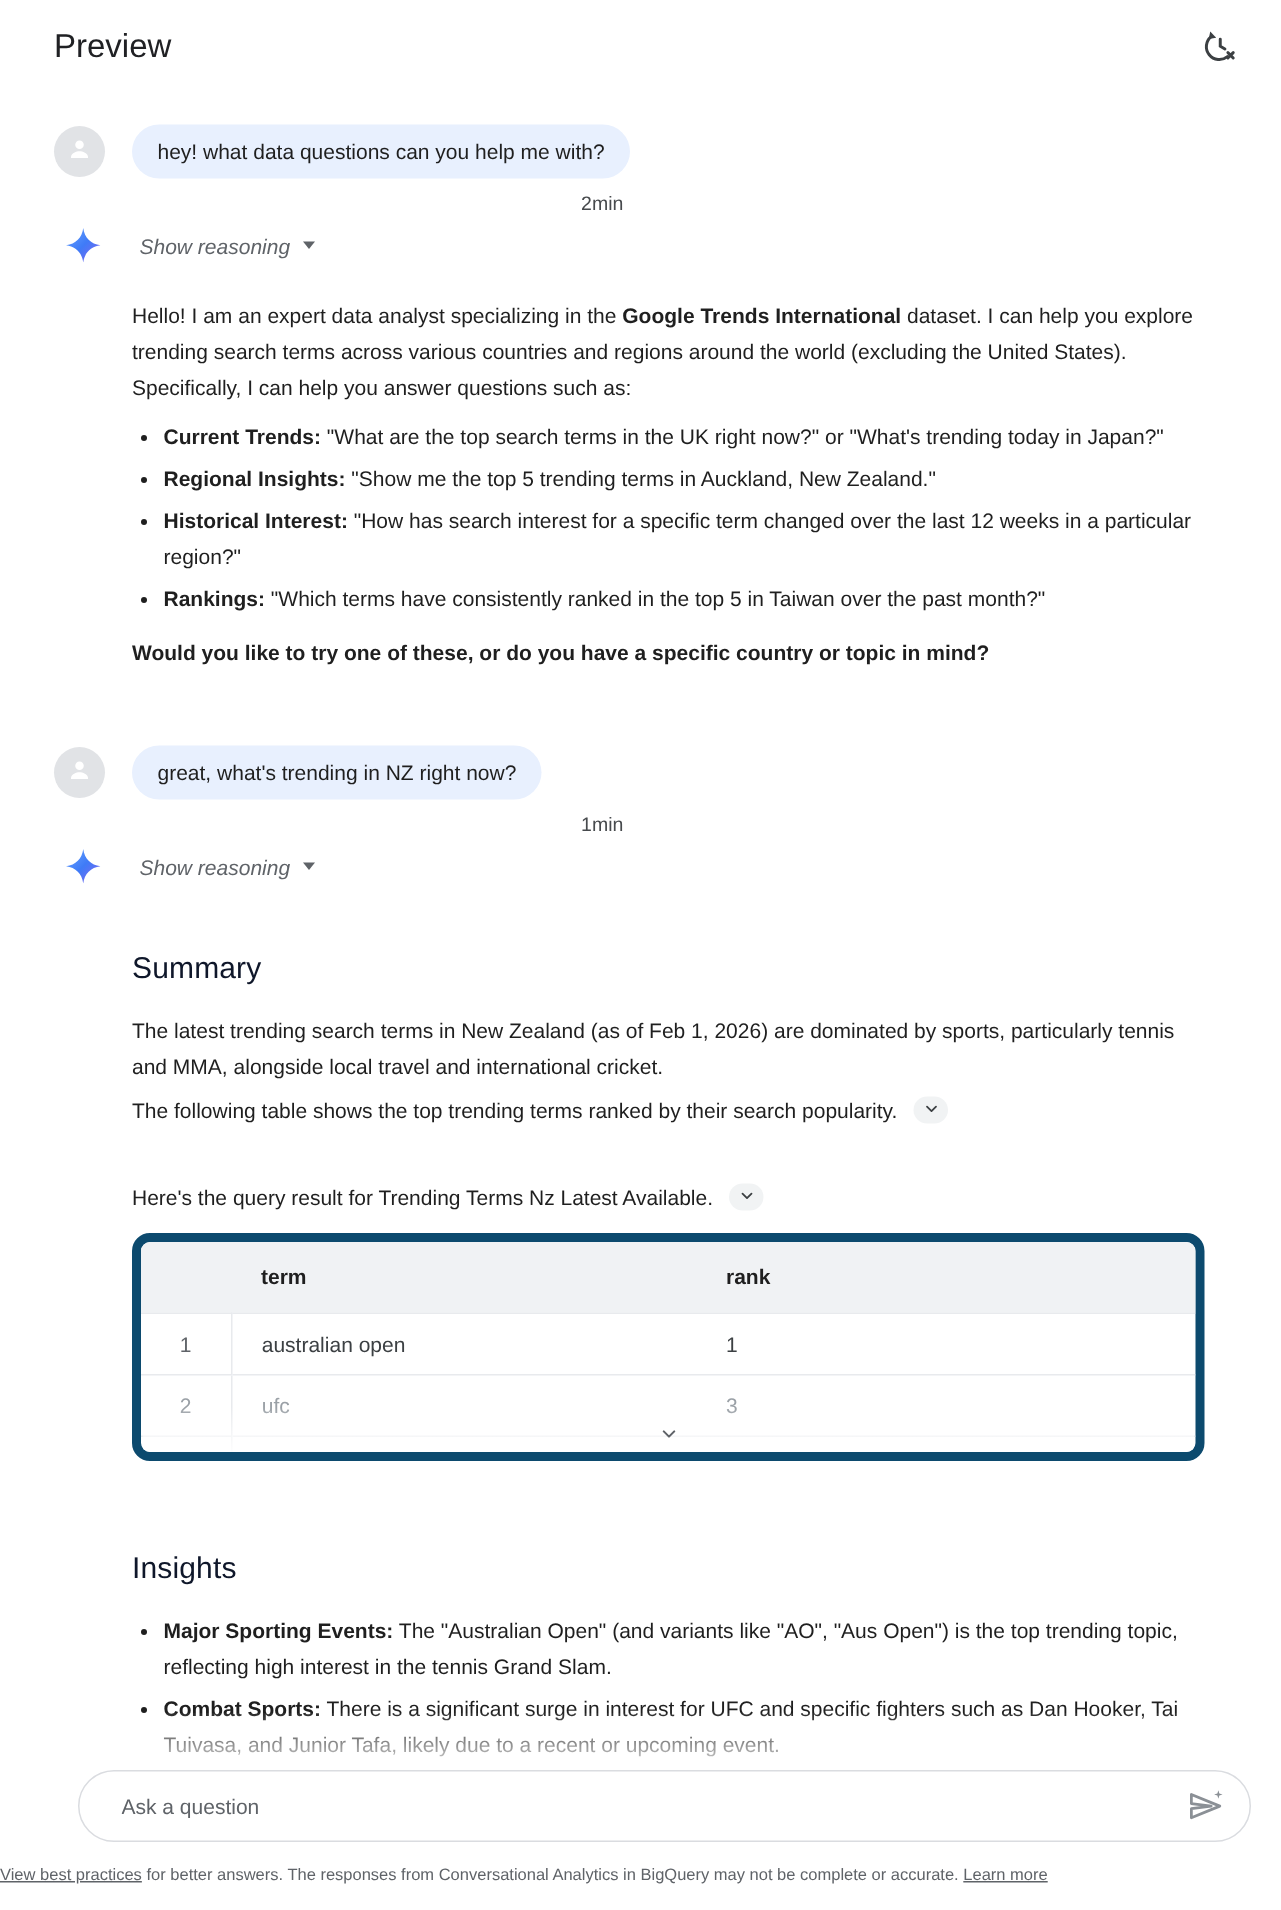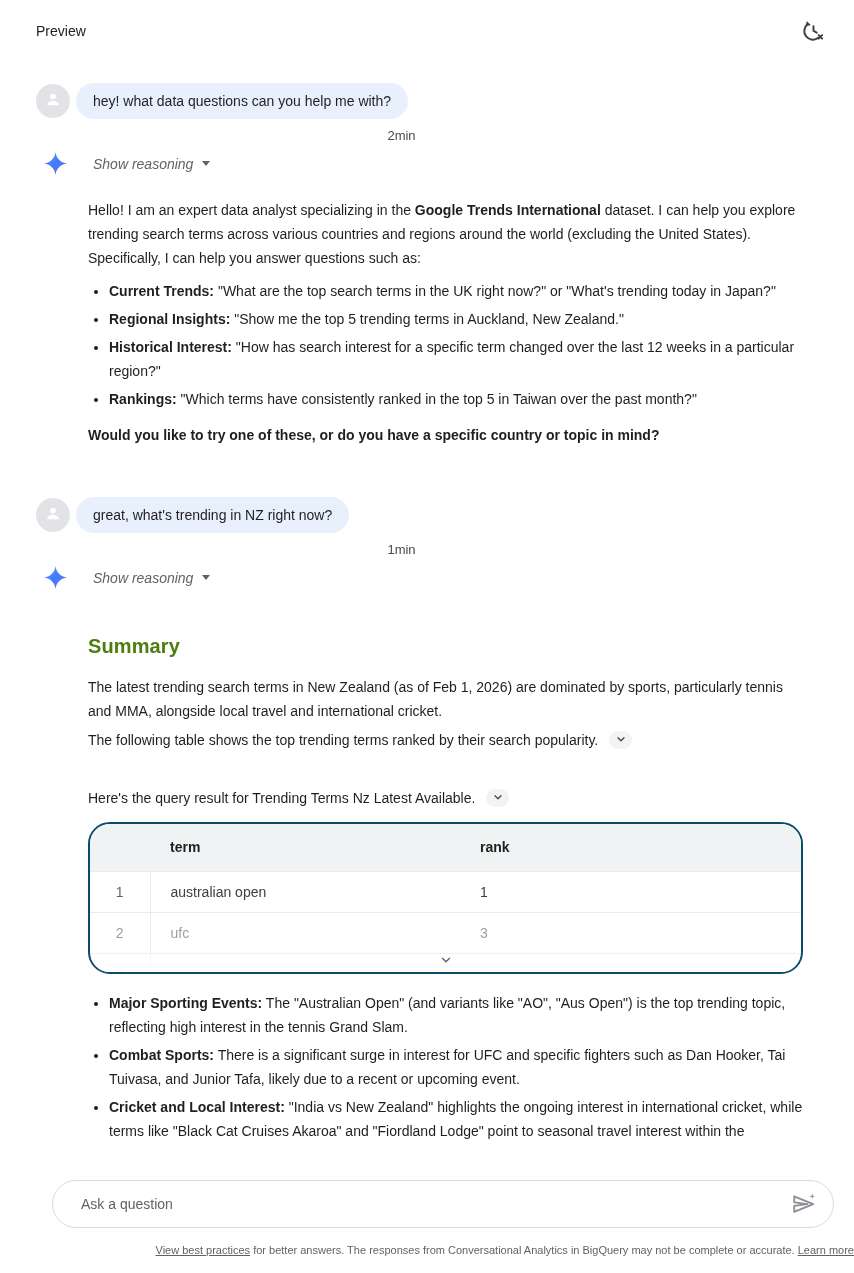--- a/index.html
+++ b/index.html
@@ -8,71 +8,71 @@
     position:relative;
     width:854px; height:1273px;
     background:#ffffff;
     font-family:"Liberation Sans", sans-serif;
     color:#1f1f1f;
     overflow:hidden;
     margin:0 auto;
   }
   
   .hdr { display:flex; justify-content:space-between; align-items:flex-start; padding:18px 28px 0 36px; }
-  .hdr-title { font-size:14px; font-weight:400; color:#202124; line-height:26px; }
+  .hdr-title { font-size:22px; font-weight:400; color:#202124; line-height:26px; }
   .icon-btn { background:none; border:none; cursor:pointer; padding:0; display:flex; align-items:center; }
 
   
-  .msg-row { display:flex; align-items:center; gap:6px; margin-left:36px; }
+  .msg-row { display:flex; align-items:center; gap:18px; margin-left:36px; }
   .msg-row.first { margin-top:37px; }
   .msg-row.second { margin-top:50px; }
   .avatar { width:34px; height:34px; border-radius:50%; background:#e1e3e6; display:flex; align-items:center; justify-content:center; flex:none; }
   .bubble { background:#e8f0fe; border-radius:18px; padding:9px 17px; font-size:14px; color:#1f1f1f; line-height:18px; }
   .tstamp { text-align:center; margin:9px 51px 0 0; font-size:13px; color:#474a4d; }
   .reason-row { display:flex; align-items:center; margin:9px 0 0 44px; }
   .spark { width:23px; height:23px; flex:none; }
   .reason-label { margin-left:26px; font-size:14px; color:#5f6368; cursor:pointer; display:flex; align-items:center;font-style:italic; }
   .caret { width:0; height:0; border-left:4.5px solid transparent; border-right:4.5px solid transparent; border-top:5px solid #5f6368; margin-left:9px; display:inline-block; }
 
   .resp { margin-left:88px; width:715px; font-size:14px; line-height:24px; color:#1f1f1f; }
   .resp.r1 { margin-top:23px; }
   .resp b, .resp strong { font-weight:700;text-align:right; }
   .resp ul { margin-top:9px; padding-left:21px; }
   .resp li { margin-bottom:4px; }
   .closing { font-weight:700; margin-top:12px; }
 
-  .h2 { font-size:20px; font-weight:700; color:#4d7c0f; letter-spacing:0.1px; }
+  .h2 { font-size:20px; font-weight:400; color:#0f172a; letter-spacing:0.1px; }
   .h2.summary { margin-top:45px; }
   .h2.insights { margin-top:60px; }
   .sum-p1 { margin-top:17px; }
   .sum-p2 { margin-top:5px; display:flex; align-items:center; }
   .query-line { margin-top:34px; display:flex; align-items:center; }
   .chev-pill { display:inline-flex; align-items:center; justify-content:center; width:23px; height:18px; border-radius:9px; background:#f1f3f4; border:none; cursor:pointer; margin-left:11px; flex:none; }
 
   
-  .tbl-wrap { position:relative; margin-top:12px; width:715px; height:152px; border:2px solid #0c4a6e; border-radius:22px; overflow:hidden; background:#fff; }
+  .tbl-wrap { position:relative; margin-top:12px; width:715px; height:152px; border:6px solid #0c4a6e; border-radius:12px; overflow:hidden; background:#fff; }
   table { width:100%; border-collapse:collapse; font-size:14px; }
   thead th { background:#f0f2f4; height:47px; text-align:left; font-weight:700; color:#1f1f1f; padding-left:20px; }
   thead th.idx-h { width:60px; padding:0; }
   thead th.term-h { width:310px; }
   tbody td { height:41px; padding-left:20px; border-top:1px solid #e8eaed; }
   tbody td.idx { width:60px; padding:0; text-align:center; border-right:1px solid #e8eaed; }
   tr.row-0 td { color:#3c4043; } tr.row-0 td.idx { color:#5f6368; }
   tr.row-1 td { color:#9aa0a6; } tr.row-1 td.idx { color:#9aa0a6; }
   tr.row-2 td { color:#c3c6c9; } tr.row-2 td.idx { color:#c3c6c9; }
   .tbl-fade { position:absolute; left:1px; right:1px; bottom:0; height:30px; background:linear-gradient(rgba(255,255,255,0), rgba(255,255,255,0.92)); pointer-events:none; }
   .tbl-expand { position:absolute; left:50%; bottom:0; transform:translateX(-50%); background:none; border:none; cursor:pointer; padding:2px; }
 
   
   .bottom-fade { position:absolute; left:0; right:0; top:1142px; height:38px; background:linear-gradient(rgba(255,255,255,0.05), rgba(255,255,255,0.88)); pointer-events:none; }
   .input-bar { position:absolute; left:52px; top:1180px; width:782px; height:48px; border:1px solid #dadce0; border-radius:24px; background:#fff; display:flex; align-items:center; padding:0 16px 0 28px; }
   .input-bar input { flex:1; border:none; outline:none; font-size:14px; font-family:"Liberation Sans", sans-serif; color:#1f1f1f; background:transparent; }
   .input-bar input::placeholder { color:#5f6368; opacity:1; }
   .send-btn { background:none; border:none; cursor:pointer; padding:0; display:flex; align-items:center; }
-  .footer { position:absolute; left:0; top:1244px; width:100%; text-align:right; font-size:11px; color:#5f6368; }
+  .footer { position:absolute; left:0; top:1244px; width:100%; text-align:left; font-size:11px; color:#5f6368; }
   .footer a { color:#5f6368; text-decoration:underline; cursor:pointer; }
 </style>
 </head>
 <body>
 
 <div class="page">
 
   <div class="hdr">
     <div class="hdr-title">Preview</div>
     <button class="icon-btn">
@@ -210,20 +210,21 @@
       <div class="tbl-fade"></div>
       <button class="tbl-expand">
         <span>
           <svg width="14" height="14" viewBox="0 0 24 24">
               <path d="M6 9 L12 15 L18 9" stroke="#5f6368" stroke-width="2.4" fill="none" stroke-linecap="round" stroke-linejoin="round"></path>
             </svg>
         </span>
       </button>
     </div>
 
+    <div class="h2 insights">Insights</div>
     <ul style="margin-top:17px">
       <li><b>Major Sporting Events:</b><span> The "Australian Open" (and variants like "AO", "Aus Open") is the top trending topic, reflecting high interest in the tennis Grand Slam.</span></li>
       <li><b>Combat Sports:</b><span> There is a significant surge in interest for UFC and specific fighters such as Dan Hooker, Tai Tuivasa, and Junior Tafa, likely due to a recent or upcoming event.</span></li>
       <li><b>Cricket and Local Interest:</b><span> "India vs New Zealand" highlights the ongoing interest in international cricket, while terms like "Black Cat Cruises Akaroa" and "Fiordland Lodge" point to seasonal travel interest within the</span></li>
     </ul>
   </div>
 
   <div class="bottom-fade"></div>
 
   <div class="input-bar">

